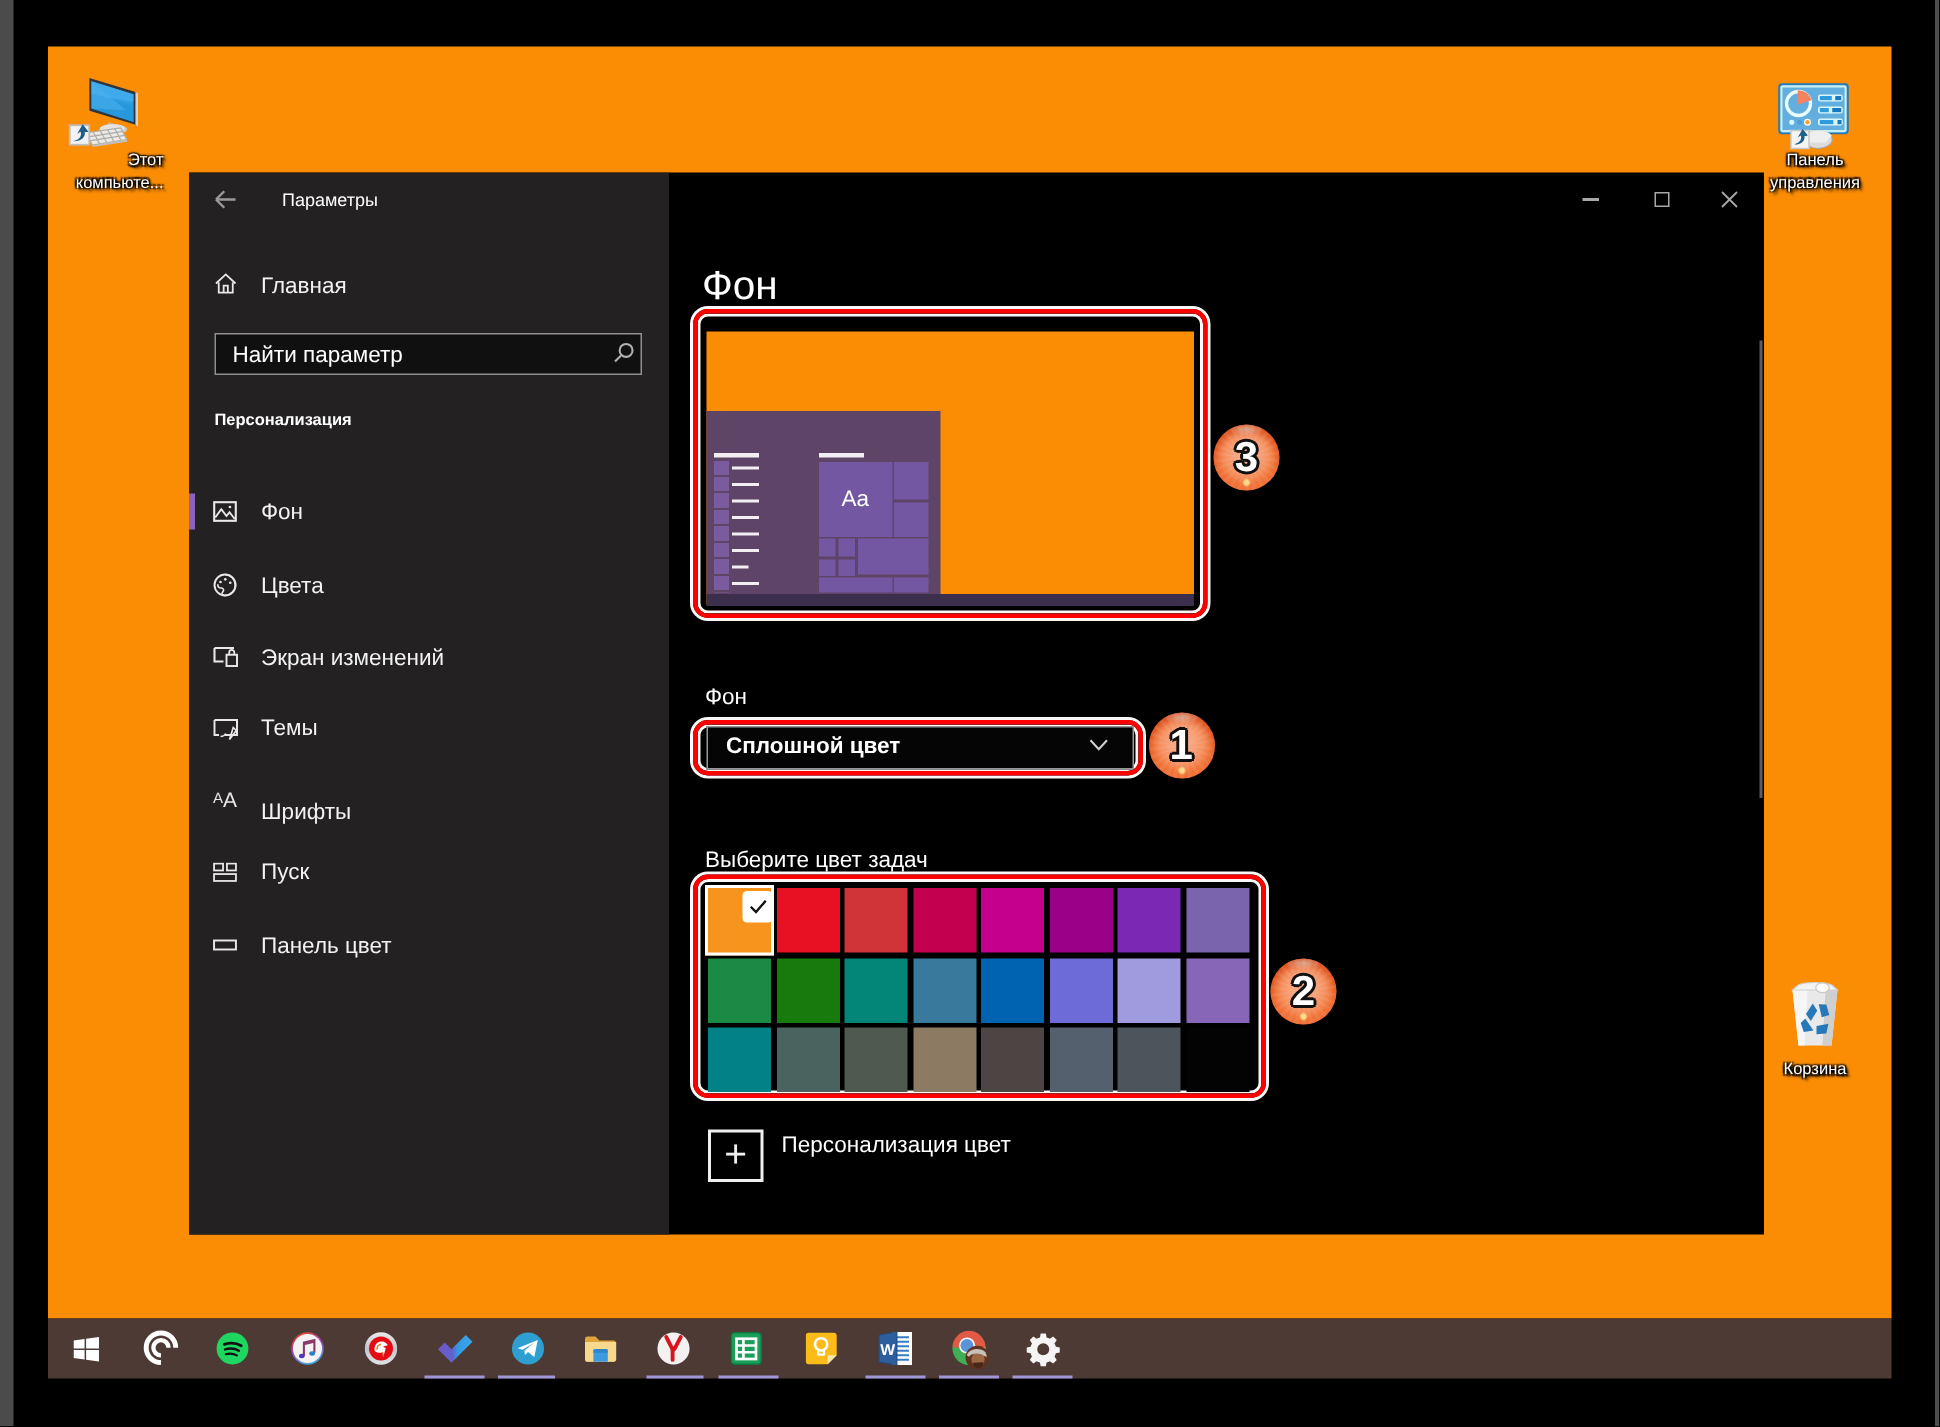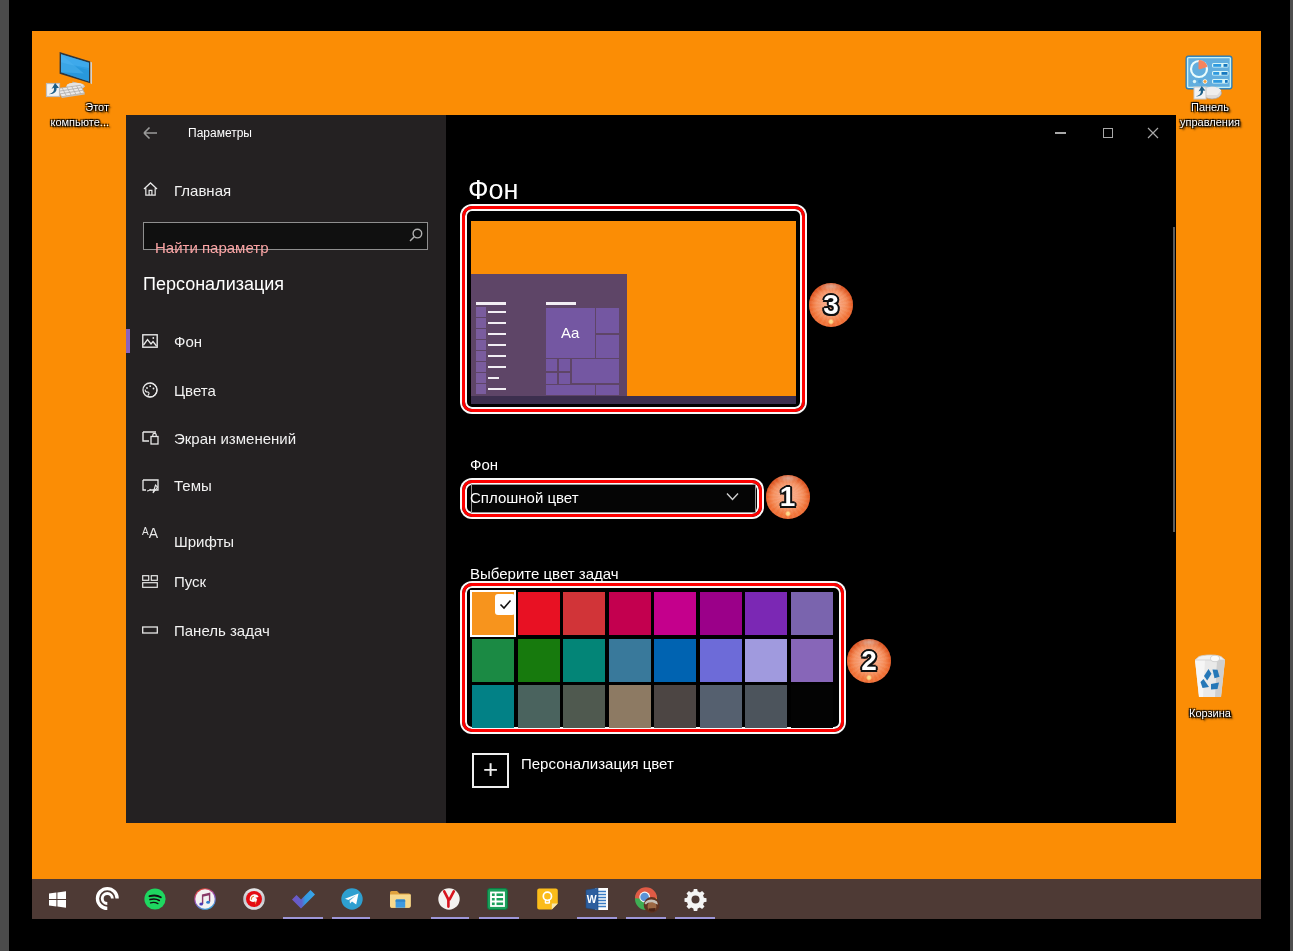--- a/index.html
+++ b/index.html
@@ -59,34 +59,34 @@
     <div class="abs" style="left:977px;top:13px;width:8px;height:8px;border:1.2px solid #a8a8a8;"></div>
     <svg class="abs" style="left:1021px;top:12px" width="12" height="12" viewBox="0 0 12 12">
       <path d="M1 1 L11 11 M11 1 L1 11" stroke="#a8a8a8" stroke-width="1.2"></path>
     </svg>
 
     <svg class="abs" style="left:17px;top:67px" width="15" height="14" viewBox="0 0 16 15">
       <path d="M1 7.5 L8 1 L15 7.5 M3 6.8 V14 H13 V6.8 M6.5 14 V9 H9.5 V14" stroke="#e8e8e8" stroke-width="1.3" fill="none"></path>
     </svg>
     <div class="abs navtxt" style="left:48px;top:67px;">Главная</div>
     <div class="abs" style="left:17px;top:107px;width:283px;height:26px;background:#101010;border:1.5px solid #8f8f8f;"></div>
-    <div class="abs" style="left:29px;top:124px;color:#fca5a5;font-size:15px;">Найти параметр</div>
+    <div class="abs" style="left:29px;top:113px;color:#ffffff;font-size:15px;">Найти параметр</div>
     <svg class="abs" style="left:283px;top:113px" width="14" height="14" viewBox="0 0 14 14">
       <circle cx="8.4" cy="5.6" r="4.3" stroke="#b0b0b0" stroke-width="1.4" fill="none"></circle>
       <path d="M5 9 L1 13" stroke="#b0b0b0" stroke-width="1.4"></path>
     </svg>
-    <div class="abs" style="left:17px;top:159px;color:#fff;font-size:18px;font-weight:normal;">Персонализация</div>
+    <div class="abs" style="left:17px;top:159px;color:#fff;font-size:11px;font-weight:bold;">Персонализация</div>
 
     <div class="abs navtxt" style="left:48px;top:218px;">Фон</div>
     <div class="abs navtxt" style="left:48px;top:267px;">Цвета</div>
     <div class="abs navtxt" style="left:48px;top:315px;">Экран изменений</div>
     <div class="abs navtxt" style="left:48px;top:362px;">Темы</div>
     <div class="abs navtxt" style="left:48px;top:418px;">Шрифты</div>
     <div class="abs navtxt" style="left:48px;top:458px;">Пуск</div>
-    <div class="abs navtxt" style="left:48px;top:507px;">Панель задач</div>
+    <div class="abs navtxt" style="left:48px;top:507px;">Панель цвет</div>
 
     <svg class="abs" style="left:16px;top:219px" width="16" height="14" viewBox="0 0 16 14">
       <rect x="0.8" y="0.8" width="14.4" height="12.4" stroke="#e8e8e8" stroke-width="1.4" fill="none"></rect>
       <path d="M1.5 11 L5.5 5.5 L9 10 L11 7.5 L14.5 12" stroke="#e8e8e8" stroke-width="1.3" fill="none"></path>
       <circle cx="11.3" cy="4" r="0.9" fill="#e8e8e8"></circle>
     </svg>
     <svg class="abs" style="left:16px;top:267px" width="16" height="16" viewBox="0 0 16 16">
       <circle cx="8" cy="8" r="7" stroke="#e8e8e8" stroke-width="1.3" fill="none"></circle>
       <path d="M8 1 a7 7 0 0 1 0 14 c-2 0 -2.5-1.4-1.5-2.4 1-1 .6-2.6-1-2.6 -1.8 0-2.5-1-2.2-2.5" stroke="#e8e8e8" stroke-width="1.1" fill="none"></path>
       <circle cx="8.2" cy="4.2" r="0.9" fill="#e8e8e8"></circle>
@@ -140,21 +140,21 @@
       <div class="abs" style="left:75px;top:163.9px;width:48.5px;height:10.6px;background:#7457a2;"></div>
       <div class="abs" style="left:125.3px;top:163.9px;width:23px;height:10.6px;background:#7457a2;"></div>
     </div>
     <div class="abs ball" style="left:683px;top:168px;width:44px;height:44px;">
         <div class="ballnum">3</div>
       </div>
 
     <div class="abs dlabel" style="left:344px;top:341px;">Фон</div>
     <div class="abs ann" style="left:336px;top:365px;width:300px;height:37px;box-sizing:border-box;"></div>
     <div class="abs" style="left:345px;top:369px;width:283px;height:27px;background:#050505;border:1.5px solid #989898;"></div>
-    <div class="abs dlabel" style="left:344px;top:374px;">Сплошной цвет</div>
+    <div class="abs dlabel" style="left:358px;top:374px;font-weight:bold;">Сплошной цвет</div>
     <svg class="abs" style="left:600px;top:377px" width="13" height="9" viewBox="0 0 13 9">
       <path d="M1 1.5 L6.5 7.5 L12 1.5" stroke="#cfcfcf" stroke-width="1.4" fill="none"></path>
     </svg>
     <div class="abs ball" style="left:639.5px;top:360px;width:44px;height:44px;">
         <div class="ballnum">1</div>
       </div>
 
     <div class="abs dlabel" style="left:344px;top:450px;">Выберите цвет задач</div>
     <div class="abs ann" style="left:336px;top:468px;width:382px;height:149px;box-sizing:border-box;"></div>
 

